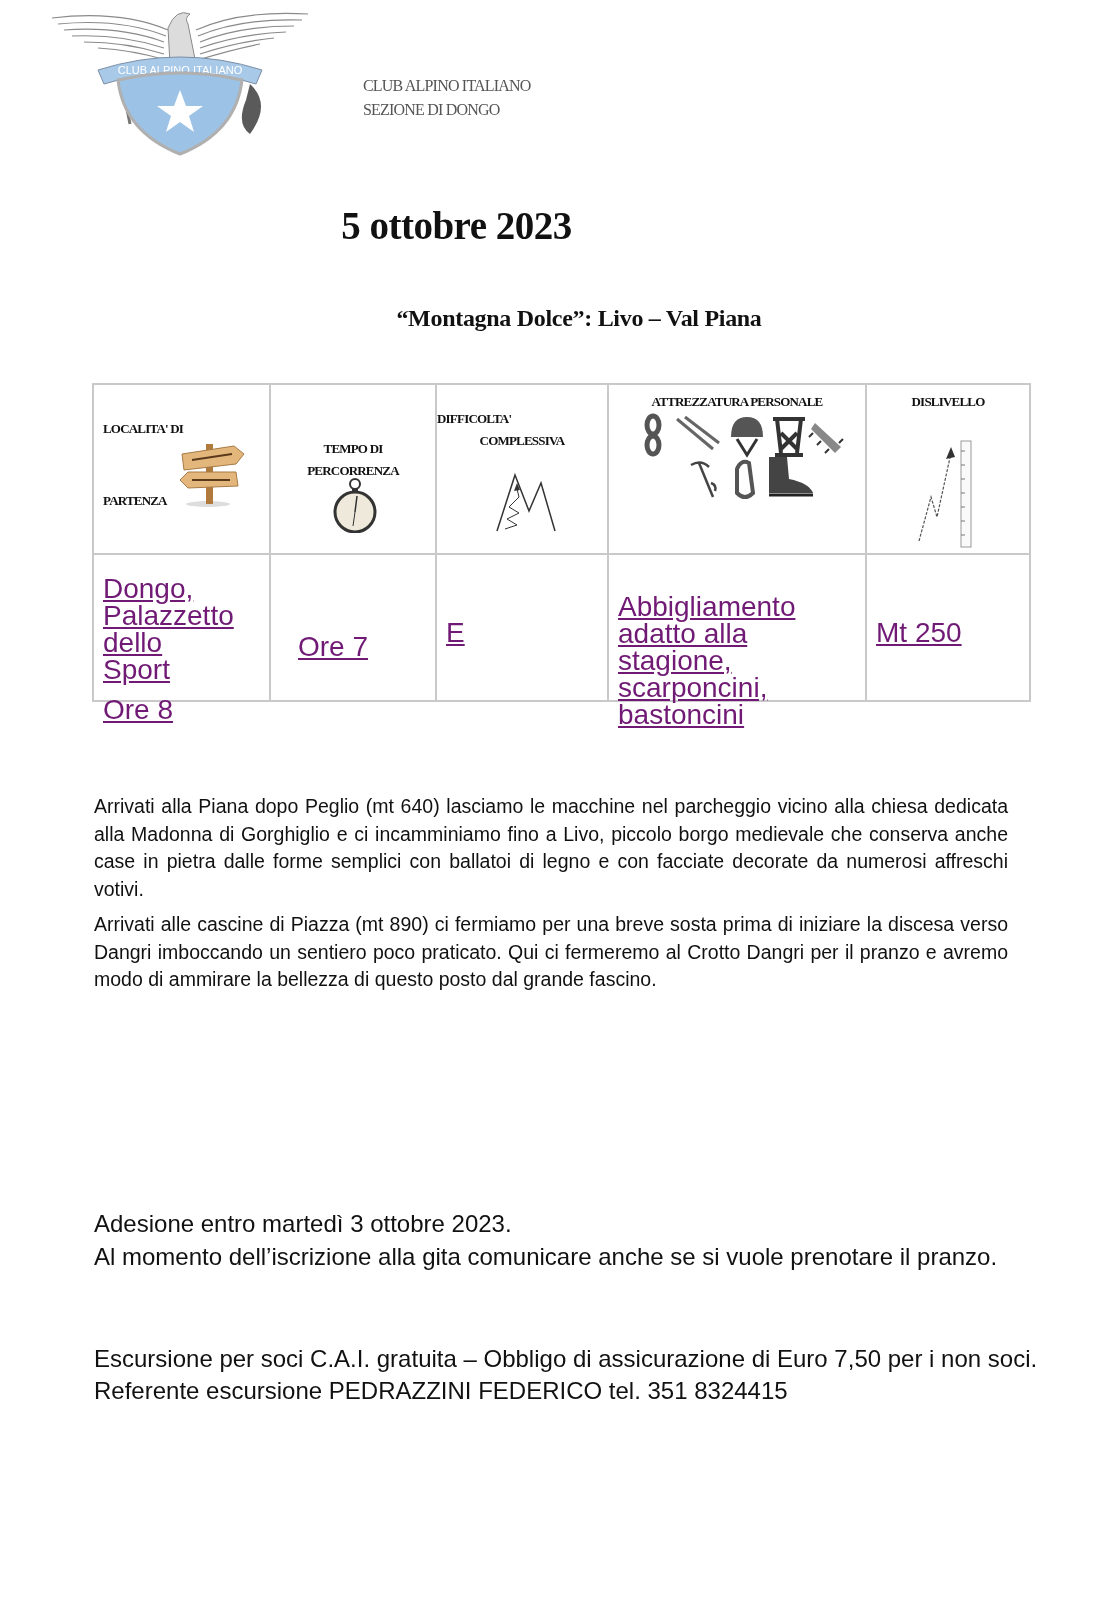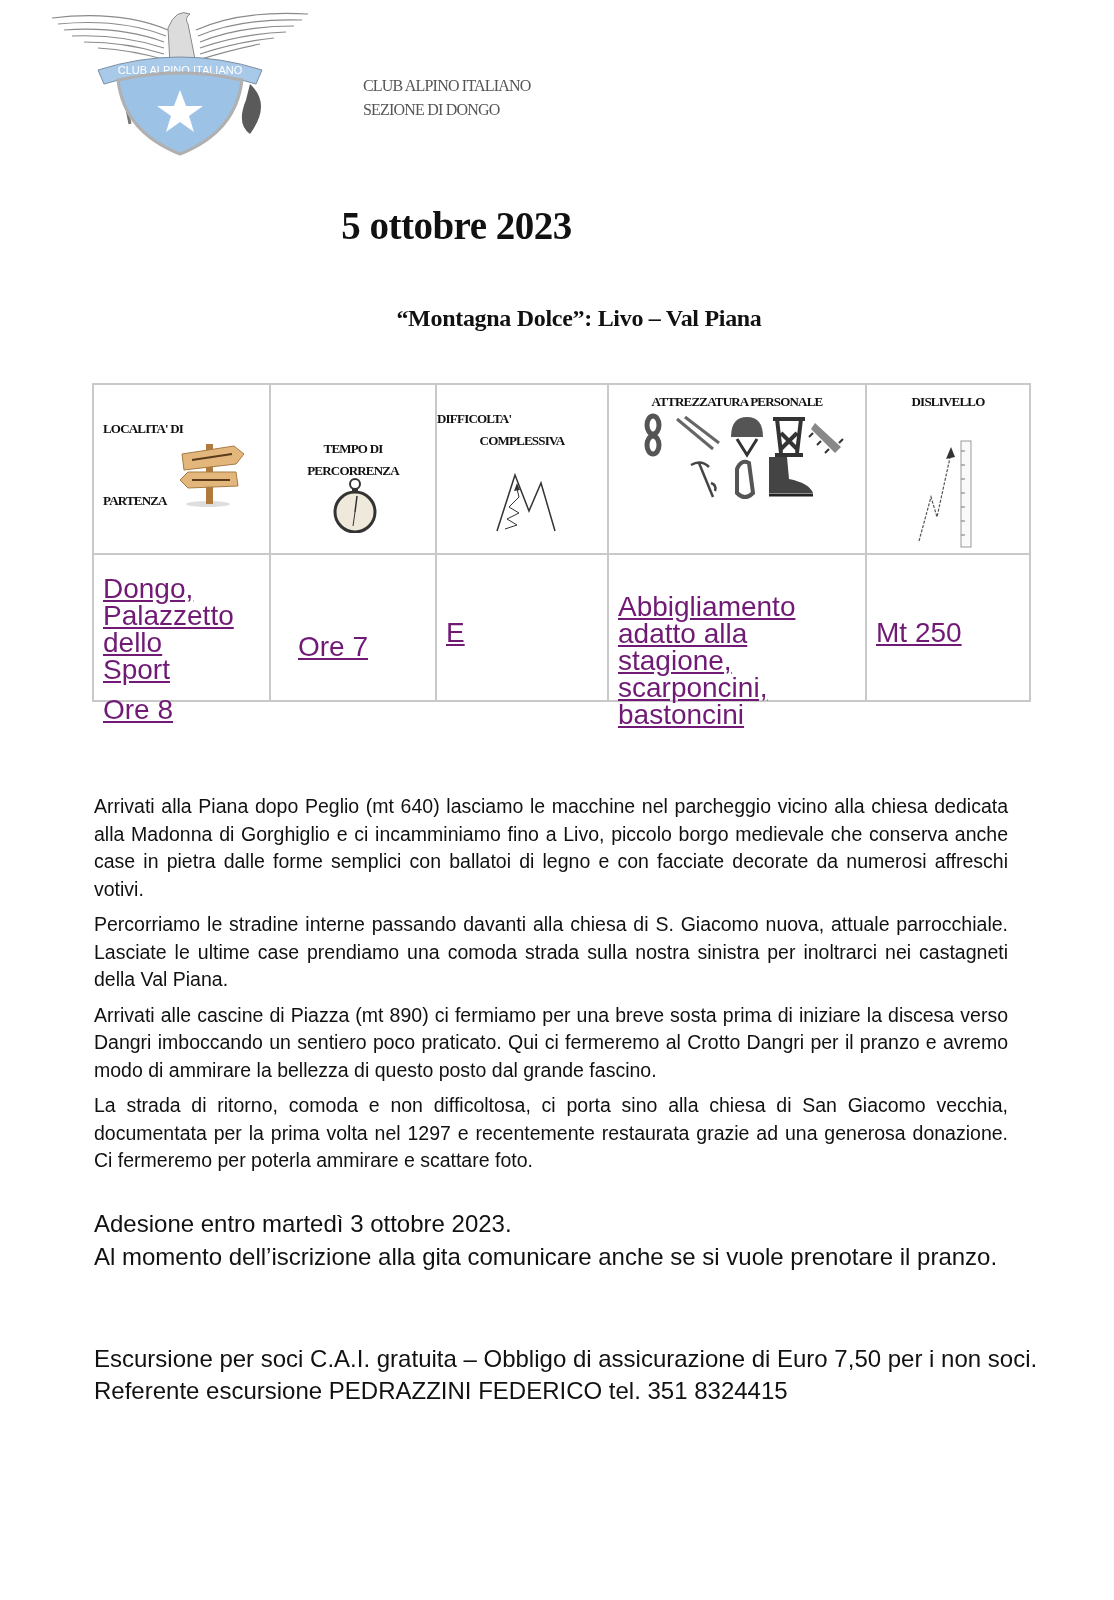--- a/index.html
+++ b/index.html
@@ -185,22 +185,20 @@
     </td>
     <td class="c5">
       <div class="val sans" style="position:absolute;left:9px;top:64px;">Mt 250</div>
     </td>
   </tr>
 </tbody>
   </table>
 
 <div id="body-text" class="sans">
   <p>Arrivati alla Piana dopo Peglio (mt 640) lasciamo le macchine nel parcheggio vicino alla chiesa dedicata alla Madonna di Gorghiglio e ci incamminiamo fino a Livo, piccolo borgo medievale che conserva anche case in pietra dalle forme semplici con ballatoi di legno e con facciate decorate da numerosi affreschi votivi.</p>
-  <p>Percorriamo le stradine interne passando davanti alla chiesa di S. Giacomo nuova, attuale parrocchiale. Lasciate le ultime case prendiamo una comoda strada sulla nostra sinistra per inoltrarci nei castagneti della Val Piana.</p>
   <p>Arrivati alle cascine di Piazza (mt 890) ci fermiamo per una breve sosta prima di iniziare la discesa verso Dangri imboccando un sentiero poco praticato. Qui ci fermeremo al Crotto Dangri per il pranzo e avremo modo di ammirare la bellezza di questo posto dal grande fascino.</p>
-  <p>La strada di ritorno, comoda e non difficoltosa, ci porta sino alla chiesa di San Giacomo vecchia, documentata per la prima volta nel 1297 e recentemente restaurata grazie ad una generosa donazione. Ci fermeremo per poterla ammirare e scattare foto.</p>
 </div>
 
 <div class="after sans" style="top:1207px;">Adesione entro martedì 3 ottobre 2023.</div>
 <div class="after sans" style="top:1240px;">Al momento dell’iscrizione alla gita comunicare anche se si vuole prenotare il pranzo.</div>
 
 <div class="after sans" style="top:1342px;">Escursione per soci C.A.I. gratuita – Obbligo di assicurazione di Euro 7,50 per i non soci.</div>
 <div class="after sans" style="top:1374px;">Referente escursione PEDRAZZINI FEDERICO tel. 351 8324415</div>
 
 </body></html>

